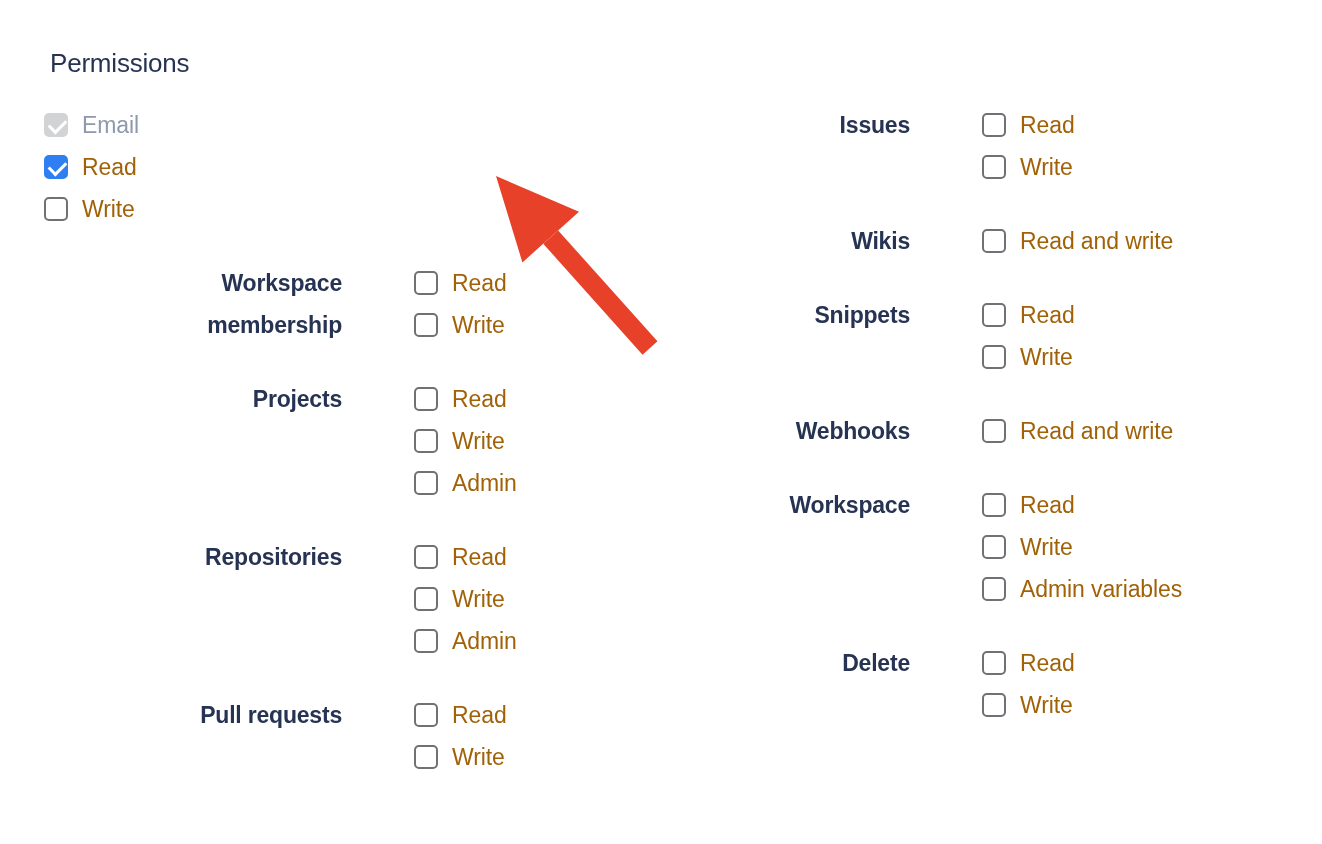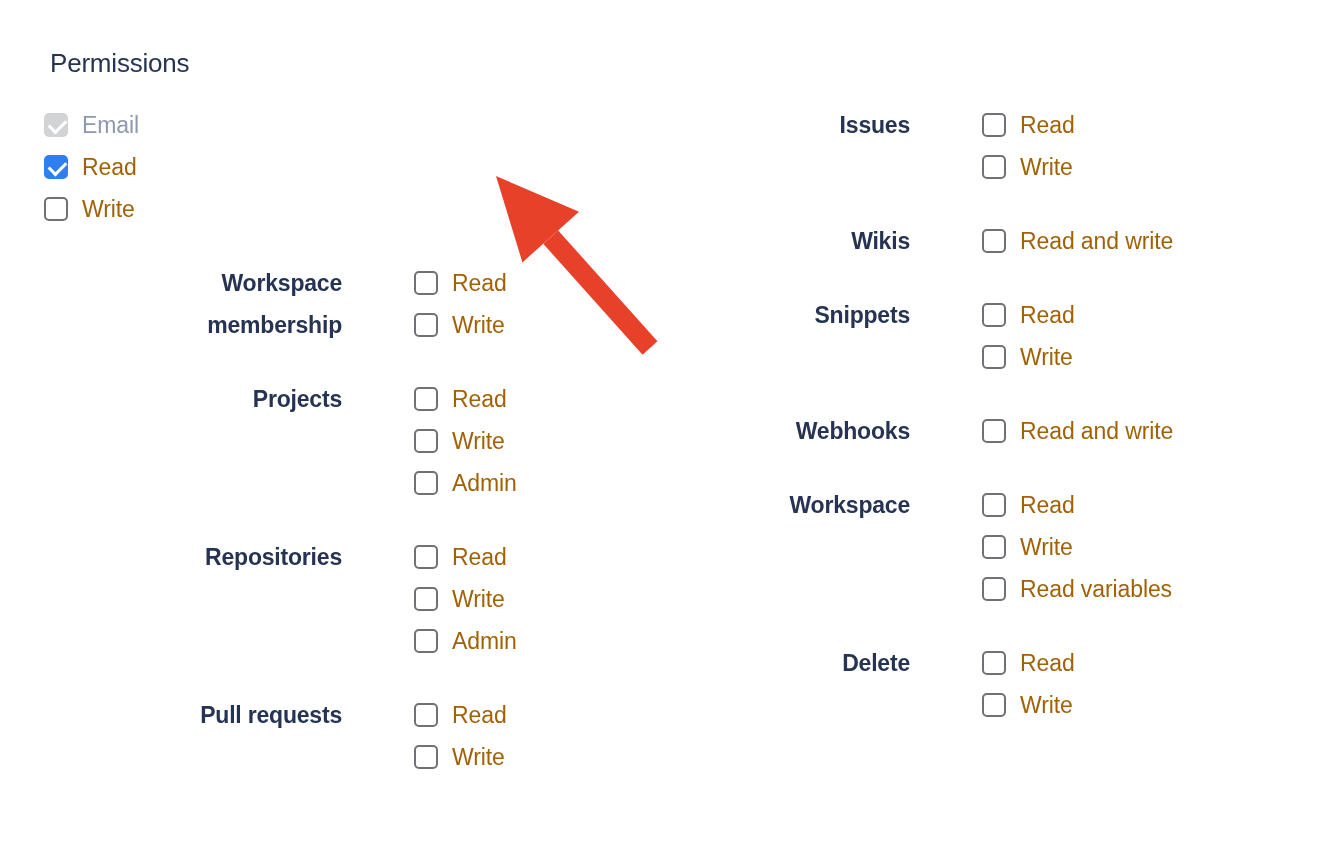--- a/index.html
+++ b/index.html
@@ -268,21 +268,21 @@
           <label class="cb-row">
             <span class="cb-box"></span>
             <span class="cb-label">Read</span>
           </label>
           <label class="cb-row">
             <span class="cb-box"></span>
             <span class="cb-label">Write</span>
           </label>
           <label class="cb-row">
             <span class="cb-box"></span>
-            <span class="cb-label">Read variables</span>
+            <span class="cb-label">Admin variables</span>
           </label>
         </div>
       </div>
       <div class="perm-group">
         <div class="group-label">Delete</div>
         <div class="group-options">
           <label class="cb-row">
             <span class="cb-box"></span>
             <span class="cb-label">Read</span>
           </label>

